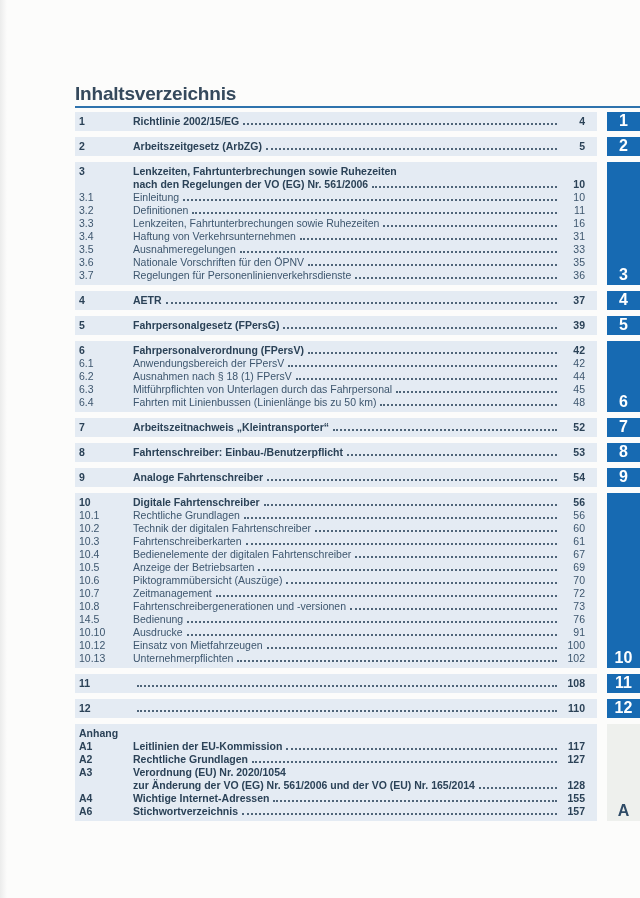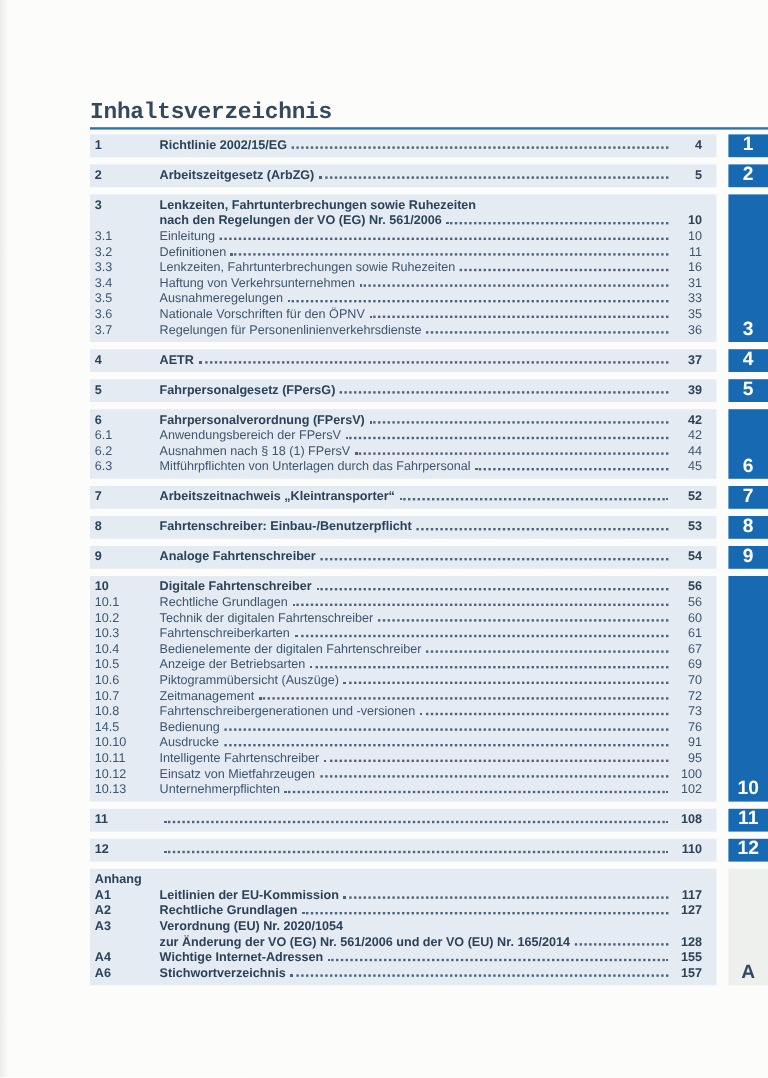--- a/index.html
+++ b/index.html
@@ -18,21 +18,21 @@
     content:"";position:absolute;left:0;top:0;bottom:0;width:7px;
     background:linear-gradient(90deg,rgba(90,95,100,0.10),rgba(0,0,0,0));
     pointer-events:none;
   }
   .content{
     position:absolute;left:75px;top:83px;right:0;
   }
   .page-title{
     margin:0;
     font-size:19px;font-weight:bold;letter-spacing:-0.2px;
-    color:#35495c;line-height:21px;font-family:Liberation Mono, monospace;
+    color:#35495c;line-height:21px;
   }
   .title-rule{
     height:2px;background:#2f73ad;margin-top:2px;margin-right:0;
   }
   .groups{margin-top:4px;}
   .group-row{display:flex;margin-bottom:6px;}
   .strip{
     width:522px;flex:none;background:#e4ebf3;
     padding:3px 0;
   }
@@ -193,20 +193,26 @@
               <span class="etext">Ausnahmen nach § 18 (1) FPersV</span>
               <span class="leader"></span>
               <span class="page-num">44</span>
             </div>
             <div class="entry">
               <span class="num">6.3</span>
               <span class="etext">Mitführpflichten von Unterlagen durch das Fahrpersonal</span>
               <span class="leader"></span>
               <span class="page-num">45</span>
             </div>
+            <div class="entry">
+              <span class="num">6.4</span>
+              <span class="etext">Fahrten mit Linienbussen (Linienlänge bis zu 50 km)</span>
+              <span class="leader"></span>
+              <span class="page-num">48</span>
+            </div>
           </div>
           <div class="tabgap"></div>
           <div class="tab">6</div>
         </div>
         <div class="group-row">
           <div class="strip">
             <div class="entry bold">
               <span class="num">7</span>
               <span class="etext">Arbeitszeitnachweis „Kleintransporter“</span>
               <span class="leader"></span>
@@ -300,26 +306,20 @@
               <span class="num">14.5</span>
               <span class="etext">Bedienung</span>
               <span class="leader"></span>
               <span class="page-num">76</span>
             </div>
             <div class="entry">
               <span class="num">10.10</span>
               <span class="etext">Ausdrucke</span>
               <span class="leader"></span>
               <span class="page-num">91</span>
-            </div>
-            <div class="entry">
-              <span class="num">10.11</span>
-              <span class="etext">Intelligente Fahrtenschreiber</span>
-              <span class="leader"></span>
-              <span class="page-num">95</span>
             </div>
             <div class="entry">
               <span class="num">10.12</span>
               <span class="etext">Einsatz von Mietfahrzeugen</span>
               <span class="leader"></span>
               <span class="page-num">100</span>
             </div>
             <div class="entry">
               <span class="num">10.13</span>
               <span class="etext">Unternehmerpflichten</span>

